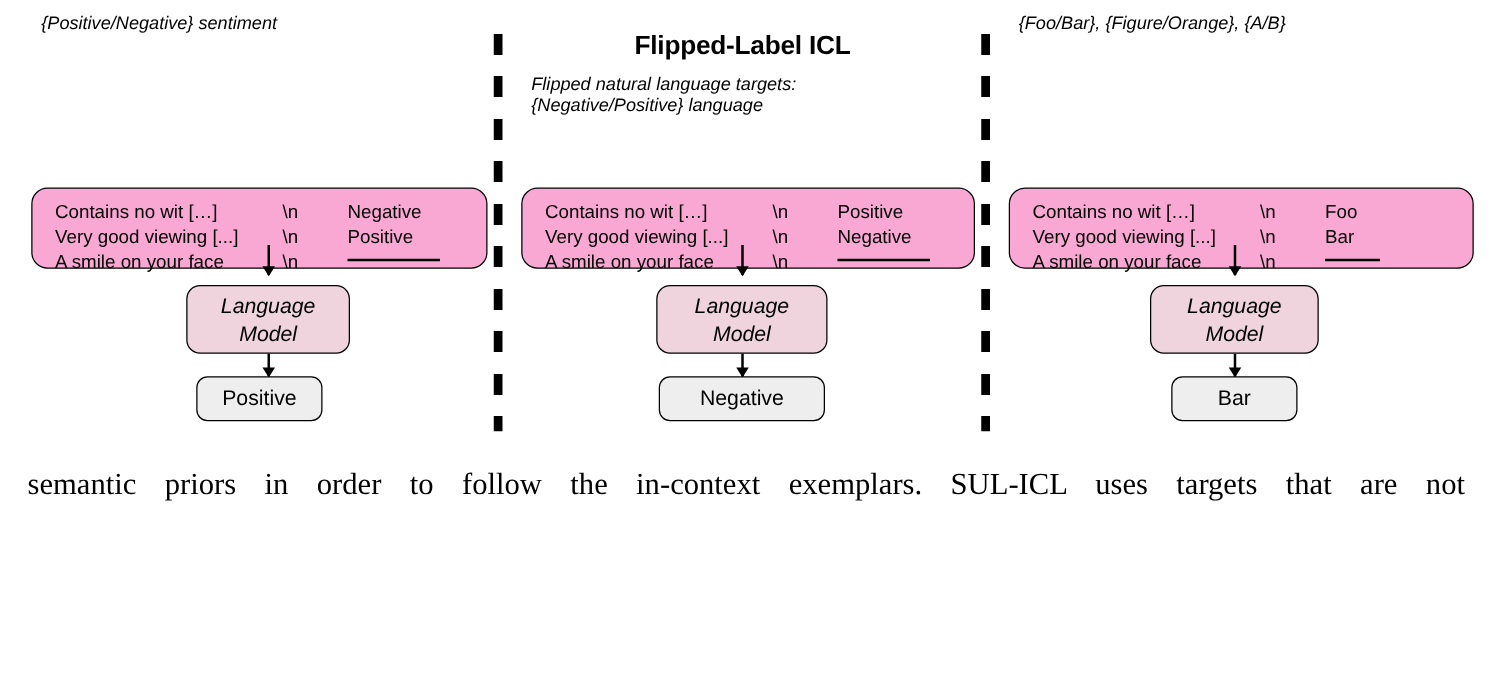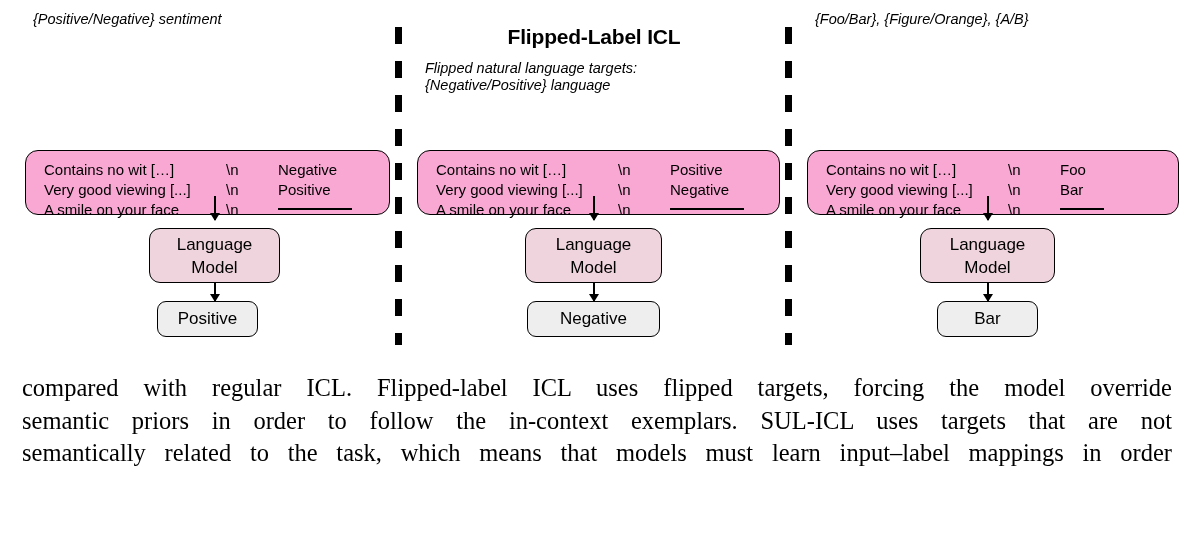--- a/index.html
+++ b/index.html
@@ -126,20 +126,21 @@
     top: 228px;
     height: 55px;
     border: 1.6px solid #000000;
     border-radius: 11px;
     background: #efd4de;
     box-sizing: border-box;
     text-align: center;
     font-size: 17px;
     line-height: 23px;
     padding-top: 4px;
+    font-style: italic;
   }
 
   
   .out-box {
     position: absolute;
     top: 301px;
     height: 36px;
     border: 1.6px solid #000000;
     border-radius: 9px;
     background: #eeeeee;
@@ -307,16 +308,14 @@
     <div class="arrow arrow-2"></div>
 
     <div class="out-box">Bar</div>
   </div>
 
   <div class="divider divider-1"></div>
   <div class="divider divider-2"></div>
 </div>
 
 <div id="caption">
-  <span class="cap-line">compared with regular ICL. Flipped-label ICL uses flipped targets, forcing the model override</span>
   <span class="cap-line">semantic priors in order to follow the in-context exemplars.  SUL-ICL uses targets that are not</span>
-  <span class="cap-line">semantically related to the task, which means that models must learn input–label mappings in order</span>
 </div>
 
 </body></html>

